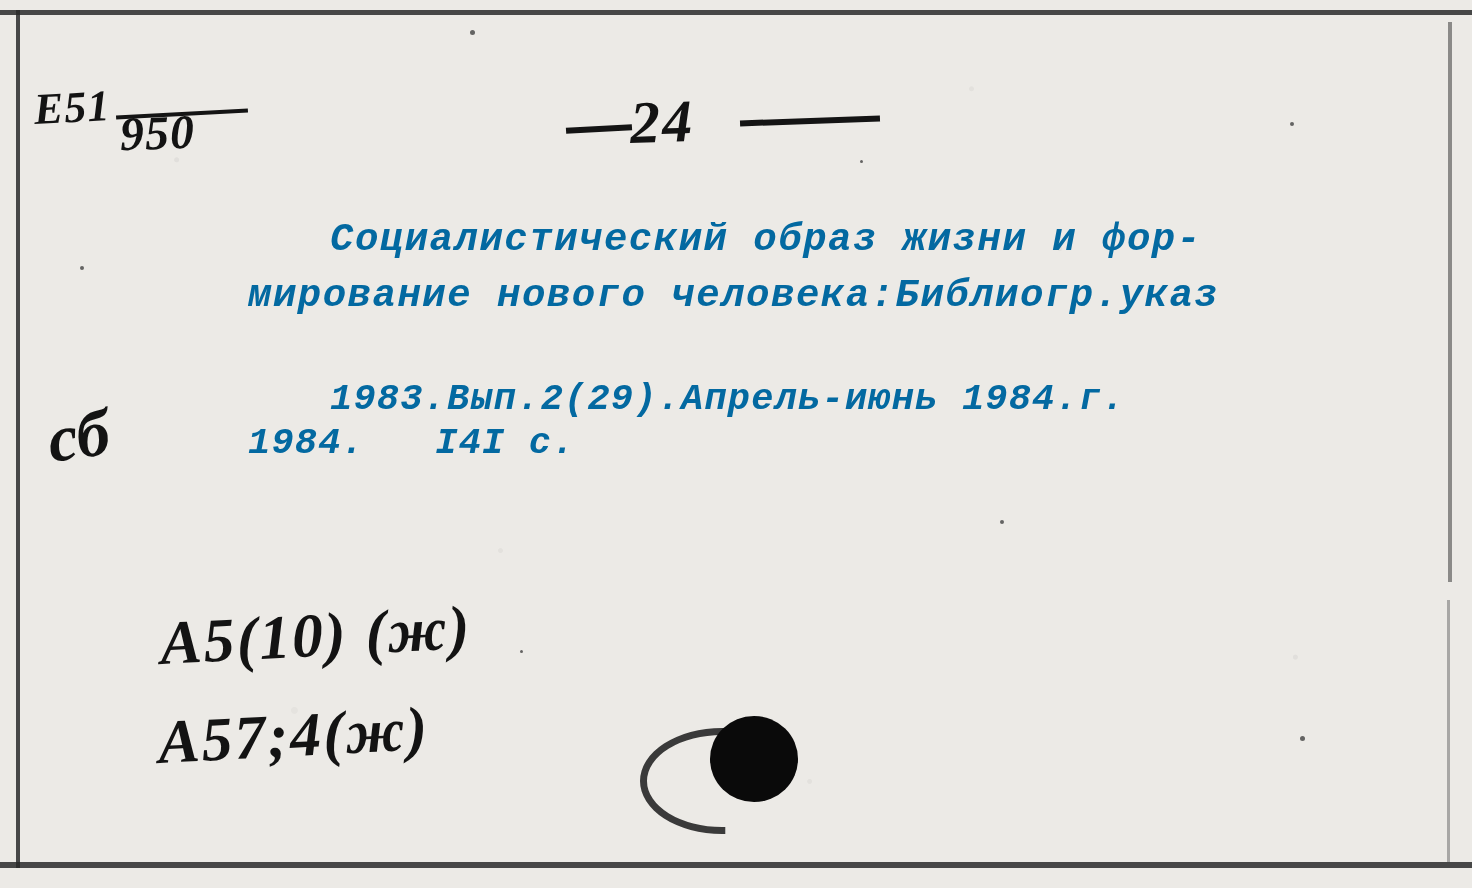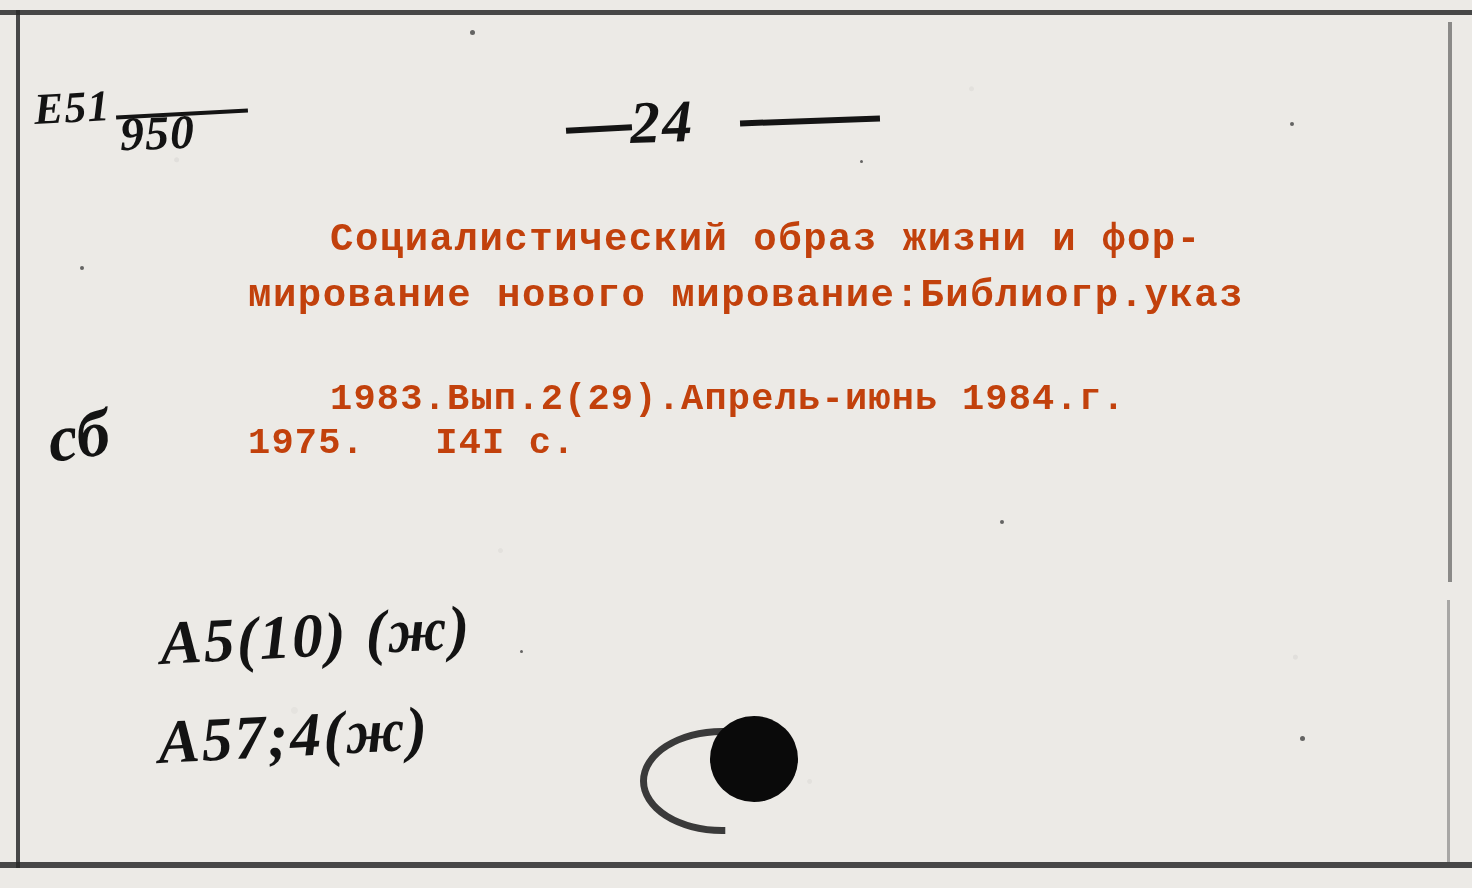--- a/index.html
+++ b/index.html
@@ -39,24 +39,25 @@
   }
   .edge-top    { left: 0;    top: 10px;  width: 1472px; height: 5px; }
   .edge-bottom { left: 0;    top: 862px; width: 1472px; height: 6px; }
   .edge-left   { left: 16px; top: 10px;  width: 4px;    height: 858px; }
   .edge-right  { left: 1448px; top: 22px; width: 4px;   height: 560px; opacity: 0.5;}
   .edge-right2 { left: 1447px; top: 600px; width: 3px;  height: 262px; opacity: 0.35;}
 
   .typed {
     position: absolute;
     font-family: "Liberation Mono", monospace;
-    color: #c2410c;
+    color: #0369a1;
     letter-spacing: 0.5px;
     white-space: pre;
     font-weight: 700;
+    font-style: italic;
   }
   .title-line1 { left: 330px; top: 218px; font-size: 39px; letter-spacing: 1.5px;}
   .title-line2 { left: 248px; top: 274px; font-size: 39px; letter-spacing: 1.5px;}
   .issue-line  { left: 330px; top: 378px; font-size: 37px; letter-spacing: 1.2px;}
   .pages-line  { left: 248px; top: 422px; font-size: 37px; letter-spacing: 1.2px;}
 
   .hand {
     position: absolute;
     font-family: "Liberation Serif", serif;
     color: #131313;
@@ -107,23 +108,23 @@
 
   <div class="hand shelf-top">E51</div>
   <div class="shelf-rule"></div>
   <div class="hand shelf-bot">950</div>
 
   <div class="dash-l"></div>
   <div class="hand pagenum">24</div>
   <div class="dash-r"></div>
 
   <div class="typed title-line1">Социалистический образ жизни и фор-</div>
-  <div class="typed title-line2">мирование нового мирование:Библиогр.указ</div>
+  <div class="typed title-line2">мирование нового человека:Библиогр.указ</div>
   <div class="typed issue-line">1983.Вып.2(29).Апрель-июнь 1984.г.</div>
-  <div class="typed pages-line">1975.   I4I с.</div>
+  <div class="typed pages-line">1984.   I4I с.</div>
 
   <div class="hand sb-mark">сб</div>
 
   <div class="hand code1">А5(10) (ж)</div>
   <div class="hand code2">А57;4(ж)</div>
 
   <div class="stamp-ring"></div>
   <div class="stamp-dot"></div>
 
   <div class="speck" style="left:470px;  top:30px;  width:5px; height:5px;"></div>

